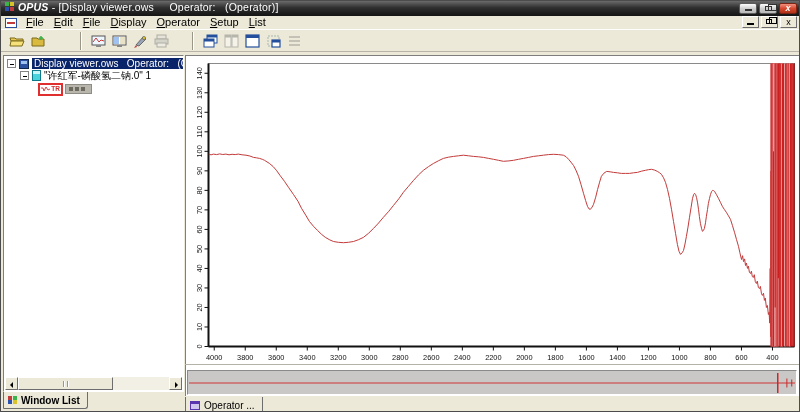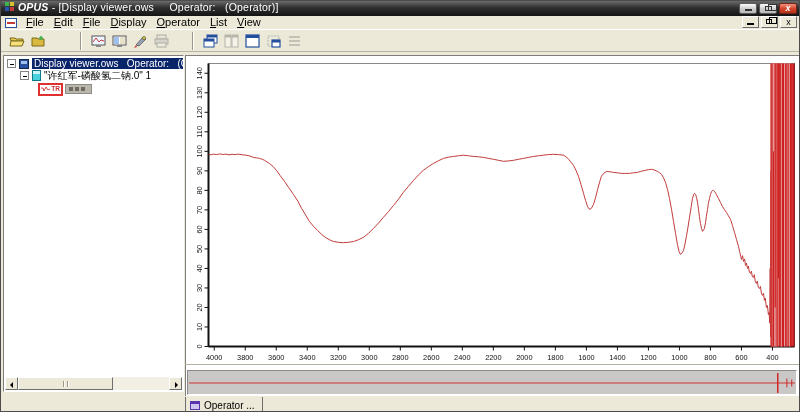--- a/index.html
+++ b/index.html
@@ -127,22 +127,22 @@
     </div>
   </div>
 
   <div class="menubar">
     <div class="mdi-doc-icon"></div>
     <span class="menu-item">File</span>
     <span class="menu-item">Edit</span>
     <span class="menu-item">File</span>
     <span class="menu-item">Display</span>
     <span class="menu-item">Operator</span>
+    <span class="menu-item">Setup</span>
     <span class="menu-item">List</span>
-    <span class="menu-item">View</span>
     <div class="mdi-btns">
       <div class="mdi-btn">
           <i class="glyph-min"></i>
         </div>
       <div class="mdi-btn">
           <i class="glyph-restore"></i>
         </div>
       <div class="mdi-btn">x</div>
     </div>
   </div>
@@ -259,20 +259,29 @@
         <i style="left:44px"></i>
           <i style="left:48px"></i>
       </div>
       <div style="flex:1"></div>
       <div class="sb-btn">
           <i class="arrow-right"></i>
         </div>
     </div>
   </div>
 
+  <div class="panel-tab" style="left:2px; top:391px; font-weight:bold">
+    <div class="wl-icon">
+      <i style="background:#c23b3b"></i>
+        <i style="background:#3bb24a"></i>
+      <i style="background:#2a50b0"></i>
+        <i style="background:#d8c22a"></i>
+    </div>
+    <span>Window List</span>
+  </div>
 
   <div class="main-panel"></div>
   <svg class="plot-svg" id="plot-svg" width="612" height="312" viewBox="0 0 612 312">
       <rect x="21.5" y="7.5" width="586" height="283" fill="none" stroke="#8a8a8a" stroke-width="1"></rect>
       <line x1="21.5" y1="7.5" x2="21.5" y2="290.5" stroke="#111" stroke-width="2"></line>
       <line x1="21.5" y1="290.5" x2="607.5" y2="290.5" stroke="#111" stroke-width="2"></line>
       <line x1="607.5" y1="7.5" x2="607.5" y2="290.5" stroke="#333" stroke-width="1"></line>
       <line x1="27.237496692246626" y1="290.5" x2="27.237496692246626" y2="294.5" stroke="#111" stroke-width="1"></line>
       <text x="27.237496692246626" y="303.5" text-anchor="middle" font-size="7.4" fill="#111">4000</text>
       <line x1="58.250992326012174" y1="290.5" x2="58.250992326012174" y2="294.5" stroke="#111" stroke-width="1"></line>

